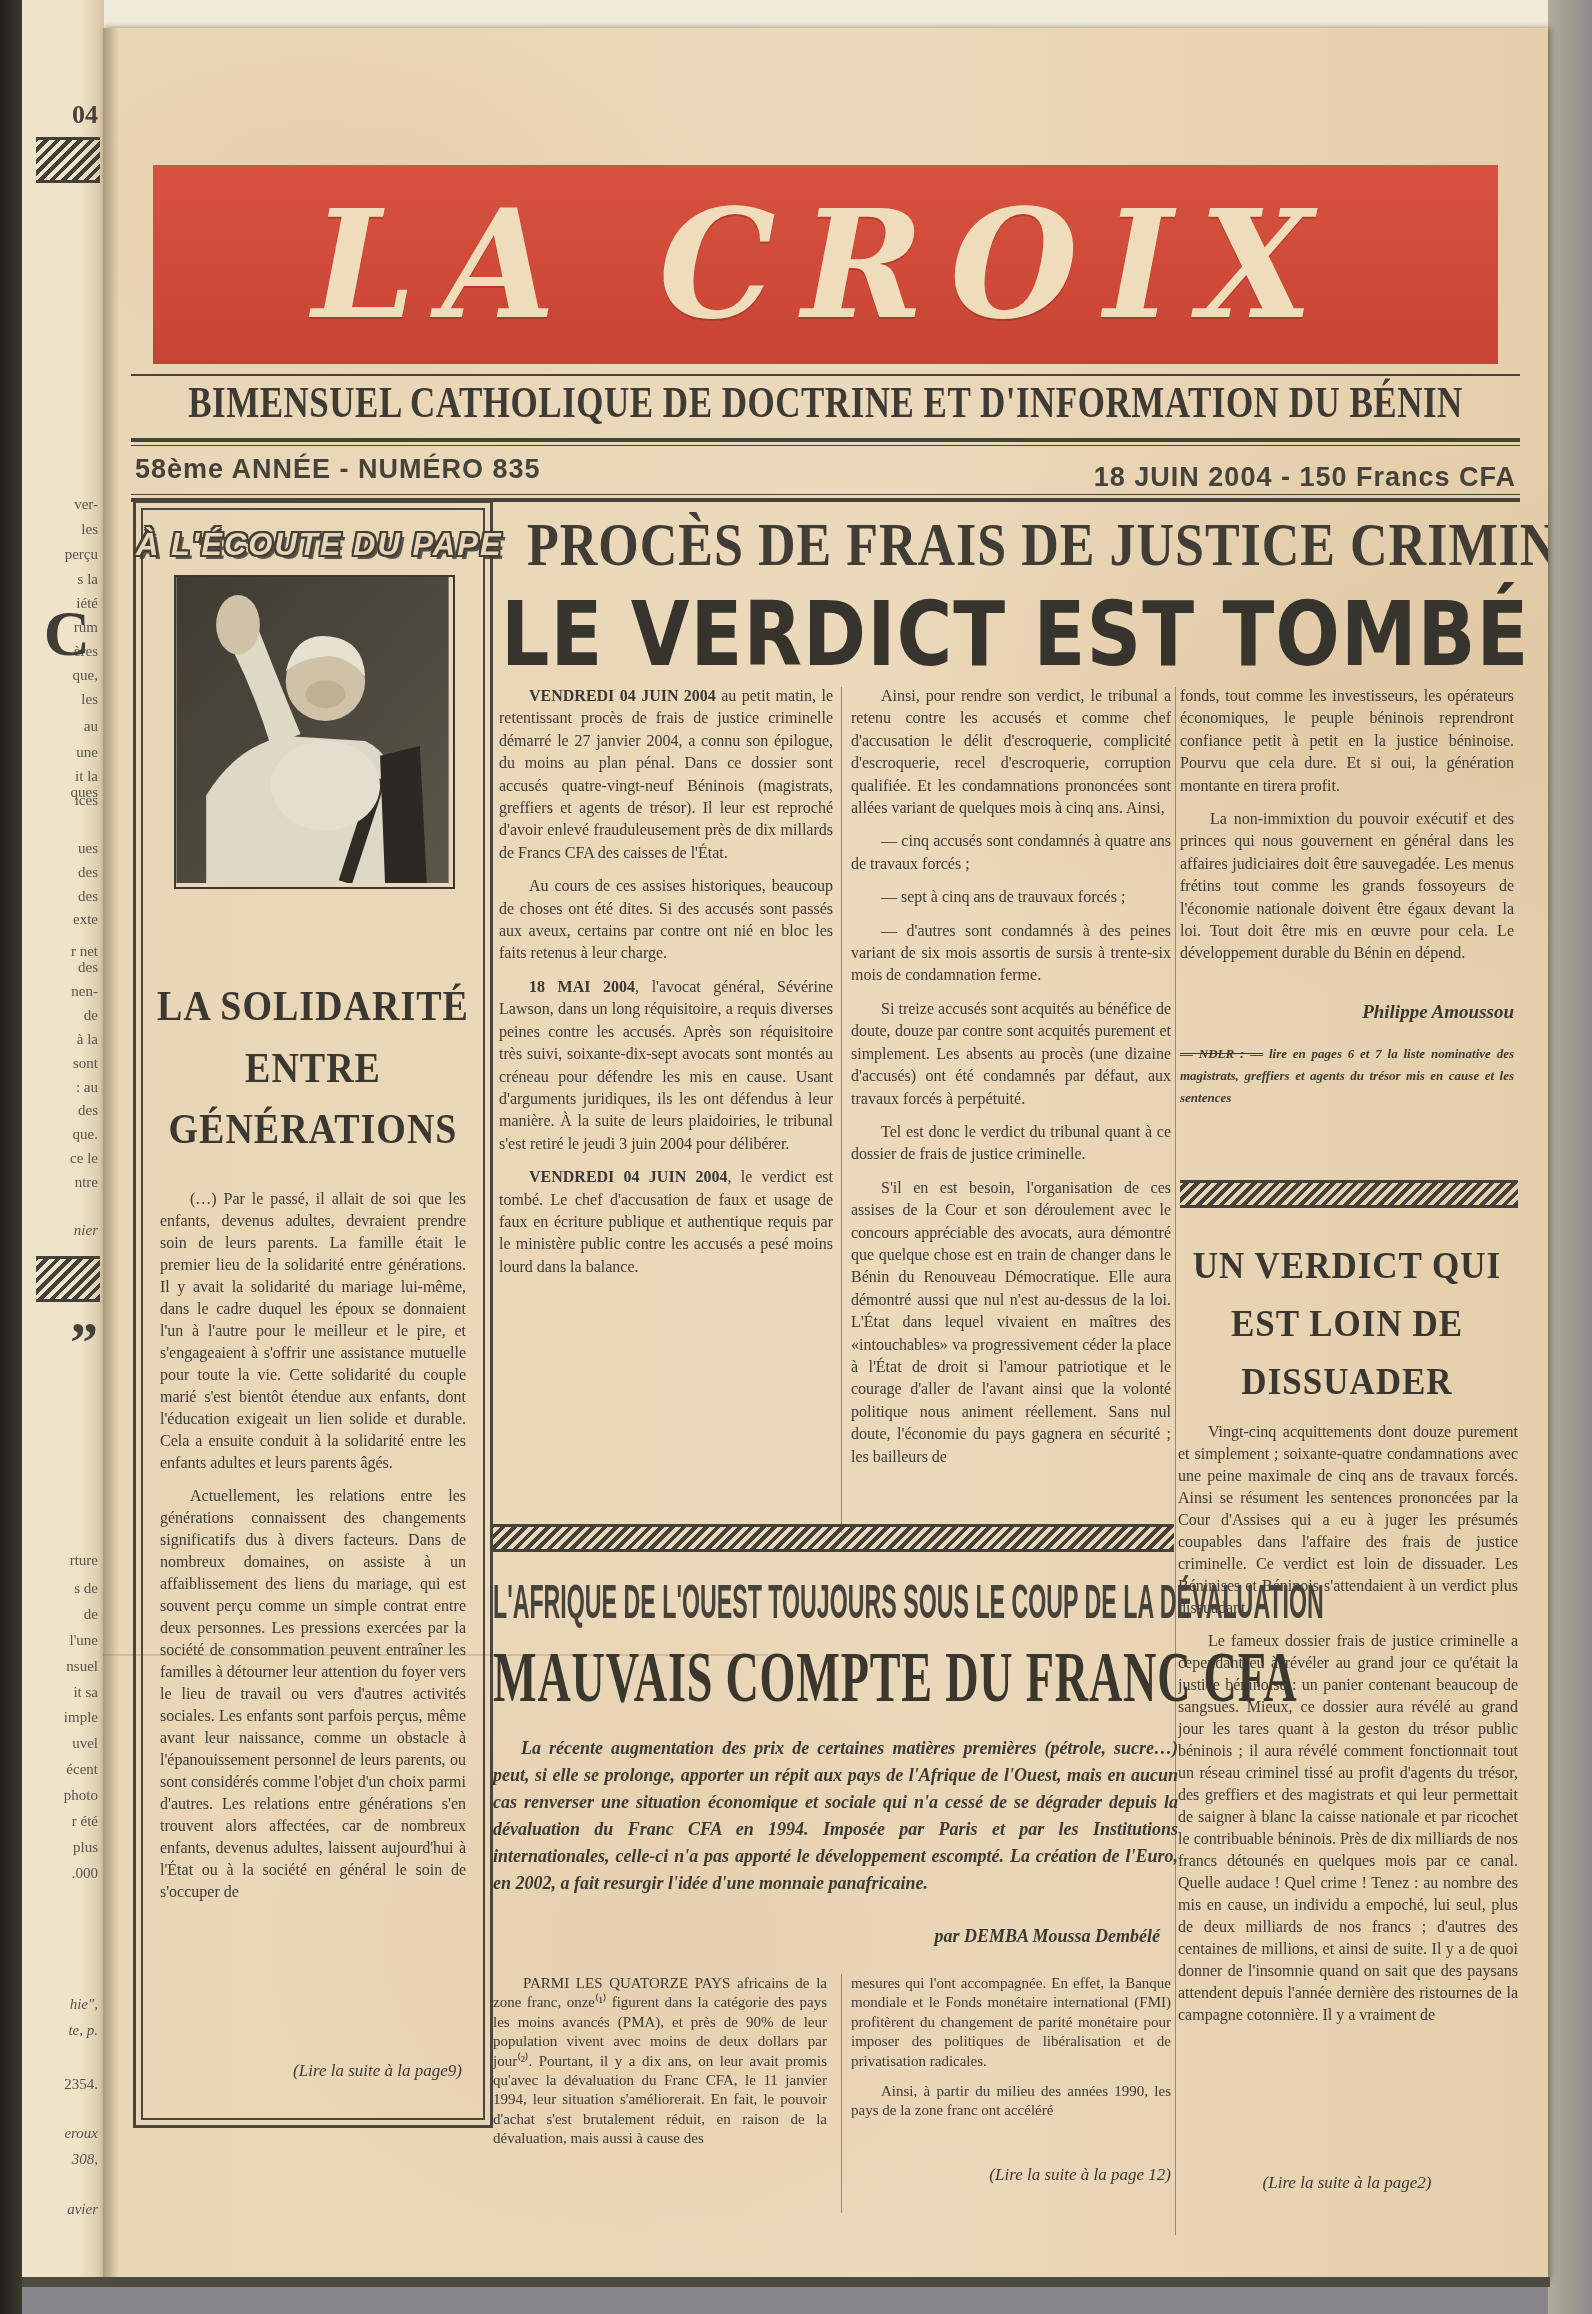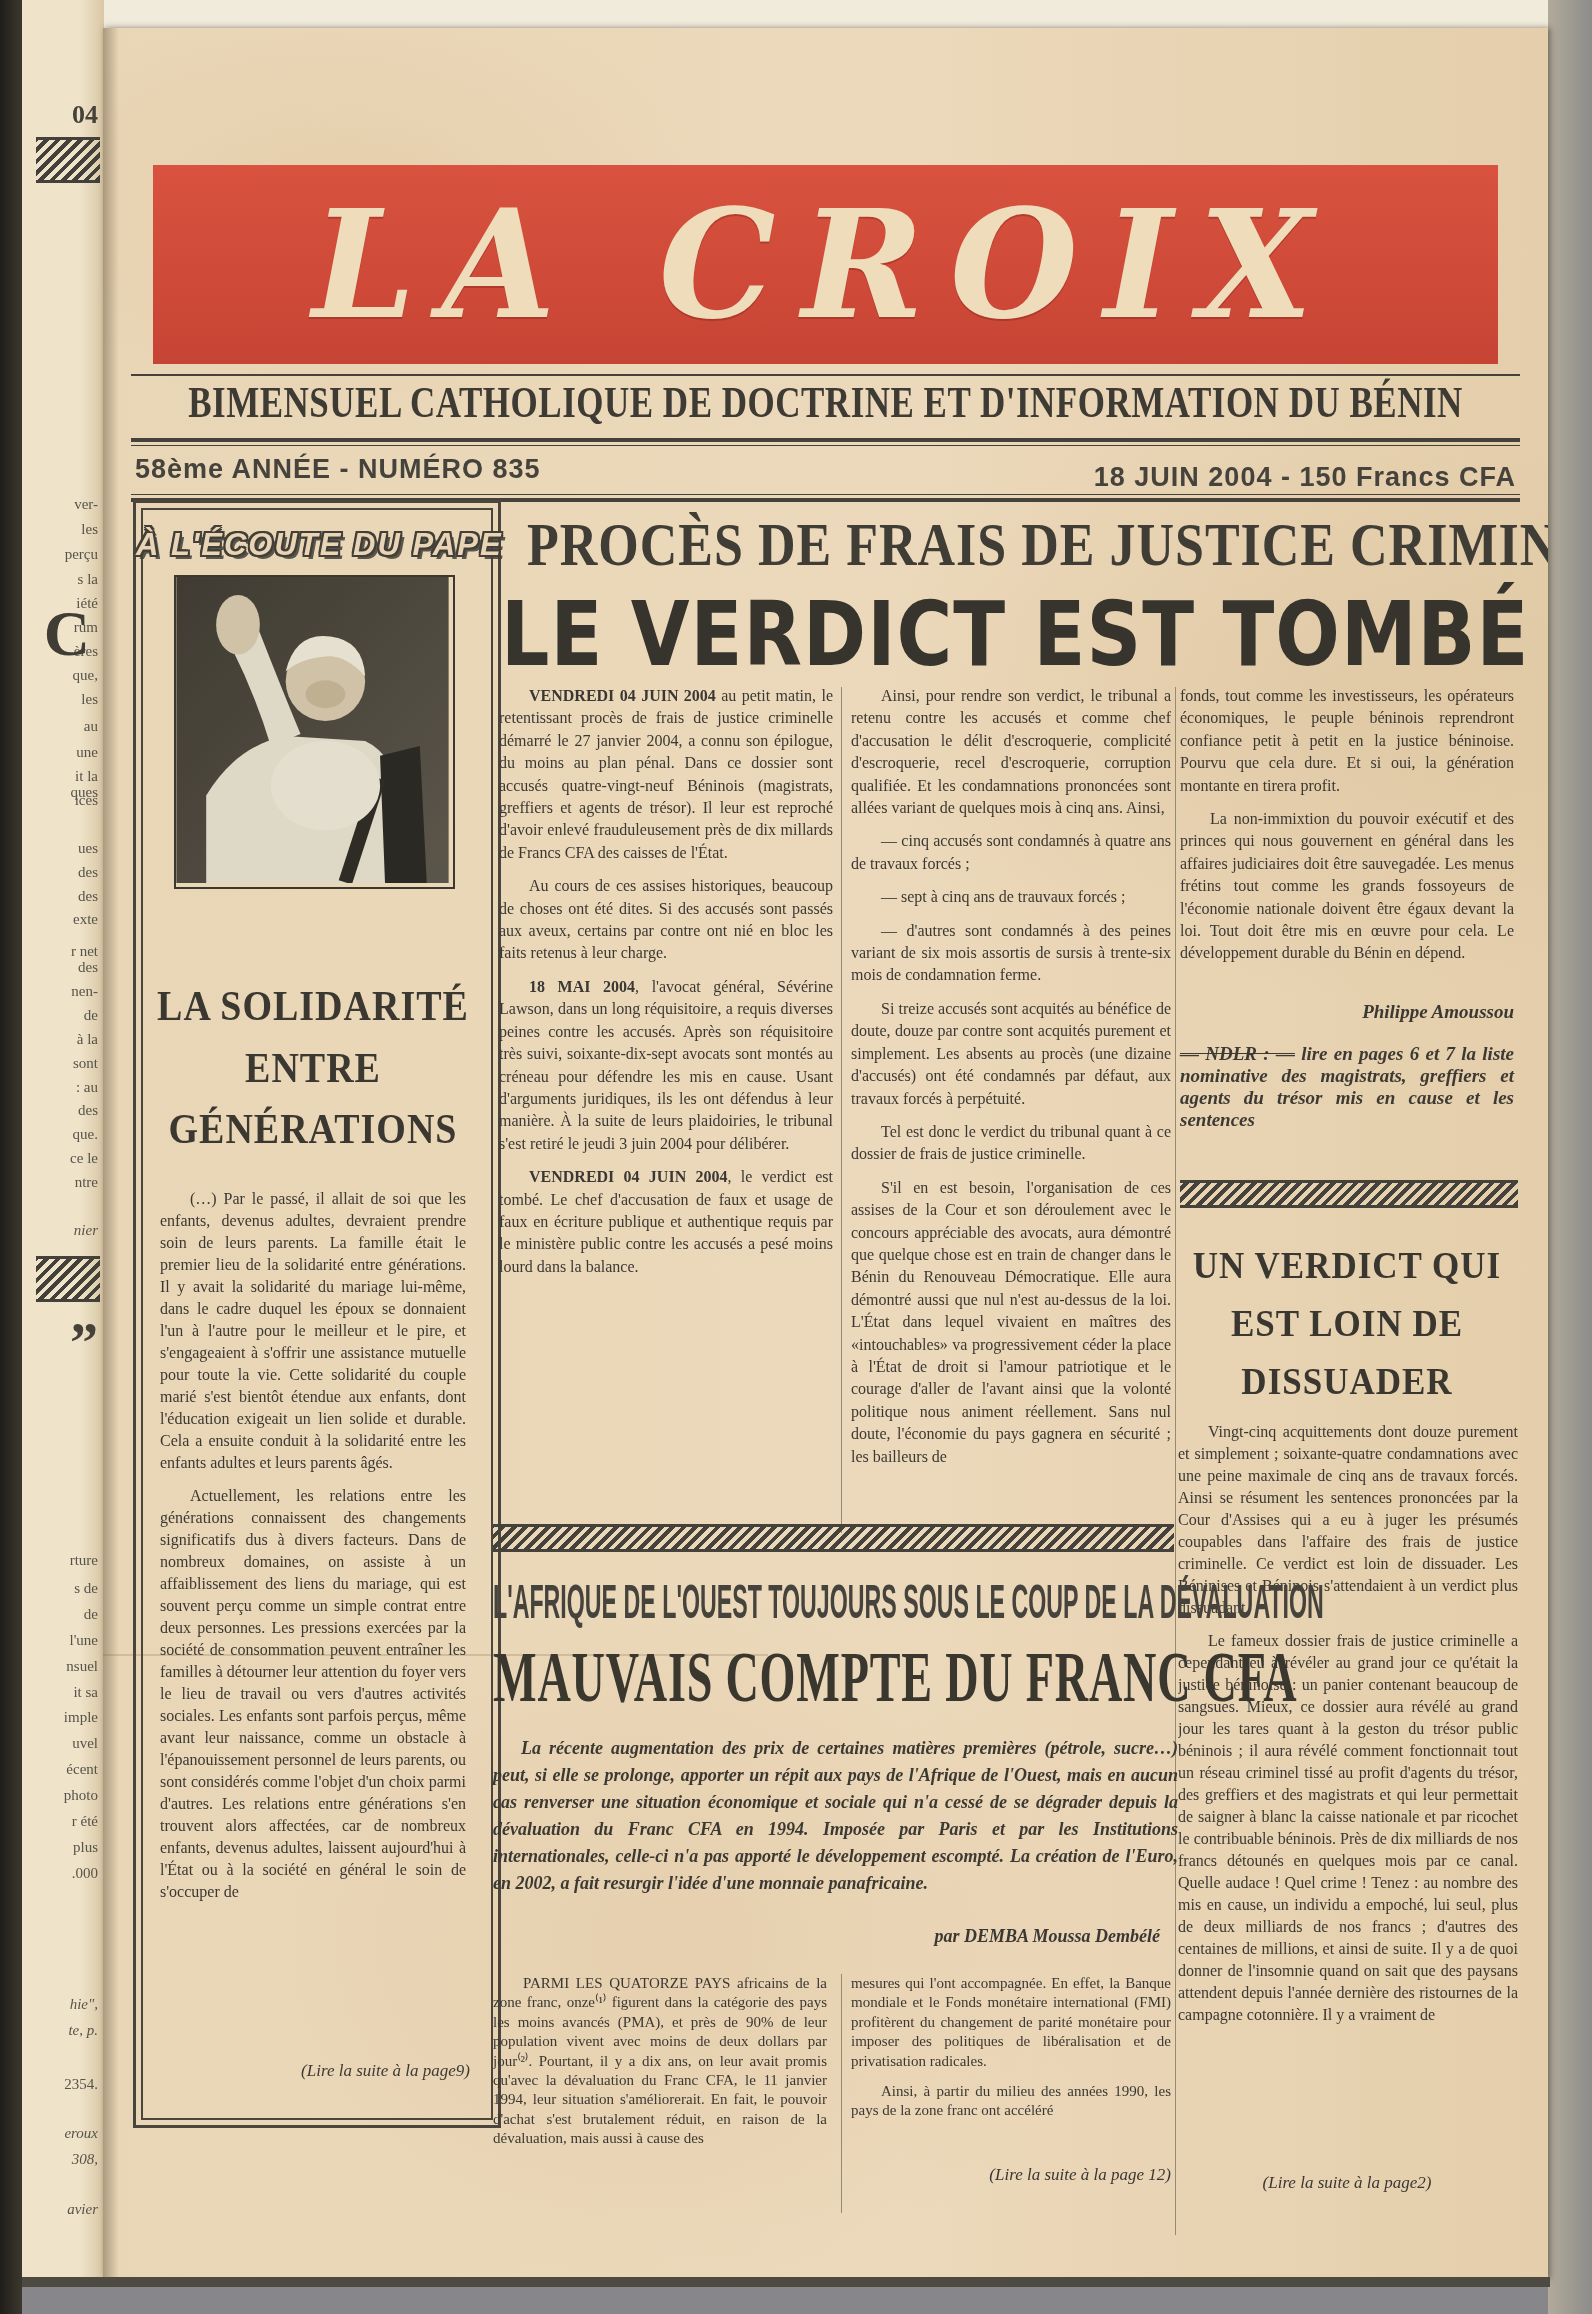--- a/index.html
+++ b/index.html
@@ -52,21 +52,21 @@
   
   .kicker{position:absolute;left:424px;top:482px;width:991px;text-align:center;
           font-weight:bold;font-size:52px;color:#403d36;letter-spacing:1px;
           transform:scaleY(1.18);transform-origin:center top;white-space:nowrap;}
   .headline{position:absolute;left:398px;top:553px;width:1019px;text-align:center;
           font-family:"DejaVu Sans", sans-serif;font-weight:bold;font-size:76px;
           color:#36342d;letter-spacing:1px;transform:scaleY(1.18);transform-origin:center top;
           white-space:nowrap;}
   
   .sidebar{position:absolute;left:30px;top:472px;width:354px;height:1622px;
-          border:3px solid #4a463e;padding-left:8px;}
+          border:3px solid #4a463e;}
   .sidebar::before{content:"";position:absolute;inset:5px;border:2px solid #4a463e;pointer-events:none;}
   .sb-title{position:absolute;left:0;top:24px;width:100%;text-align:center;
           font-family:"Liberation Sans", sans-serif;font-weight:bold;font-style:italic;font-size:31px;
           letter-spacing:2px;color:#e9d5b5;white-space:nowrap;
           text-shadow:-2px -2px 0 #423f38,2px -2px 0 #423f38,-2px 2px 0 #423f38,2px 2px 0 #423f38,
                       0 -2px 0 #423f38,0 2px 0 #423f38,-2px 0 0 #423f38,2px 0 0 #423f38,4px 4px 0 rgba(66,63,56,.85);}
   .sb-photo{position:absolute;left:38px;top:72px;width:277px;height:310px;border:2px solid #3b382f;}
   .sb-heading{position:absolute;left:14px;top:472px;width:326px;text-align:center;
           font-weight:bold;font-size:38px;line-height:56px;letter-spacing:1px;color:#3b3831;
           transform:scaleY(1.1);transform-origin:center top;}
@@ -81,21 +81,21 @@
   .col1{position:absolute;left:396px;top:657px;width:334px;height:870px;overflow:hidden;
         font-size:16px;line-height:22.4px;}
   .col2{position:absolute;left:748px;top:657px;width:320px;height:870px;overflow:hidden;
         font-size:16px;line-height:22.4px;}
   .col3{position:absolute;left:1077px;top:657px;width:334px;height:310px;overflow:hidden;
         font-size:16px;line-height:22.4px;}
   .vrule{position:absolute;width:1px;background:#958a72;}
   .byline{position:absolute;left:1077px;top:973px;width:334px;text-align:right;
         font-weight:bold;font-style:italic;font-size:19px;color:#3b3833;}
   .ndlr{position:absolute;left:1077px;top:1015px;width:334px;font-style:italic;font-weight:bold;
-        font-size:19px;line-height:22px;text-align:justify;color:#3d3a33;}
+        font-size:13px;line-height:22px;text-align:justify;color:#3d3a33;}
   .ndlr .strike{text-decoration:line-through;}
   .hatch{border-top:3px solid #45423b;border-bottom:3px solid #45423b;
          background:repeating-linear-gradient(-45deg,#45423b 0 4px,transparent 4px 8px);}
   .hatch3{position:absolute;left:1077px;top:1152px;width:338px;height:22px;}
   .hatch-mid{position:absolute;left:390px;top:1496px;width:681px;height:22px;}
   .verdict-head{position:absolute;left:1073px;top:1208px;width:342px;text-align:center;
         font-weight:bold;font-size:35px;line-height:53px;letter-spacing:1px;color:#3a3730;
         transform:scaleY(1.1);transform-origin:center top;}
   .verdict-text{position:absolute;left:1075px;top:1393px;width:340px;height:744px;overflow:hidden;
         font-size:16px;line-height:22px;}

